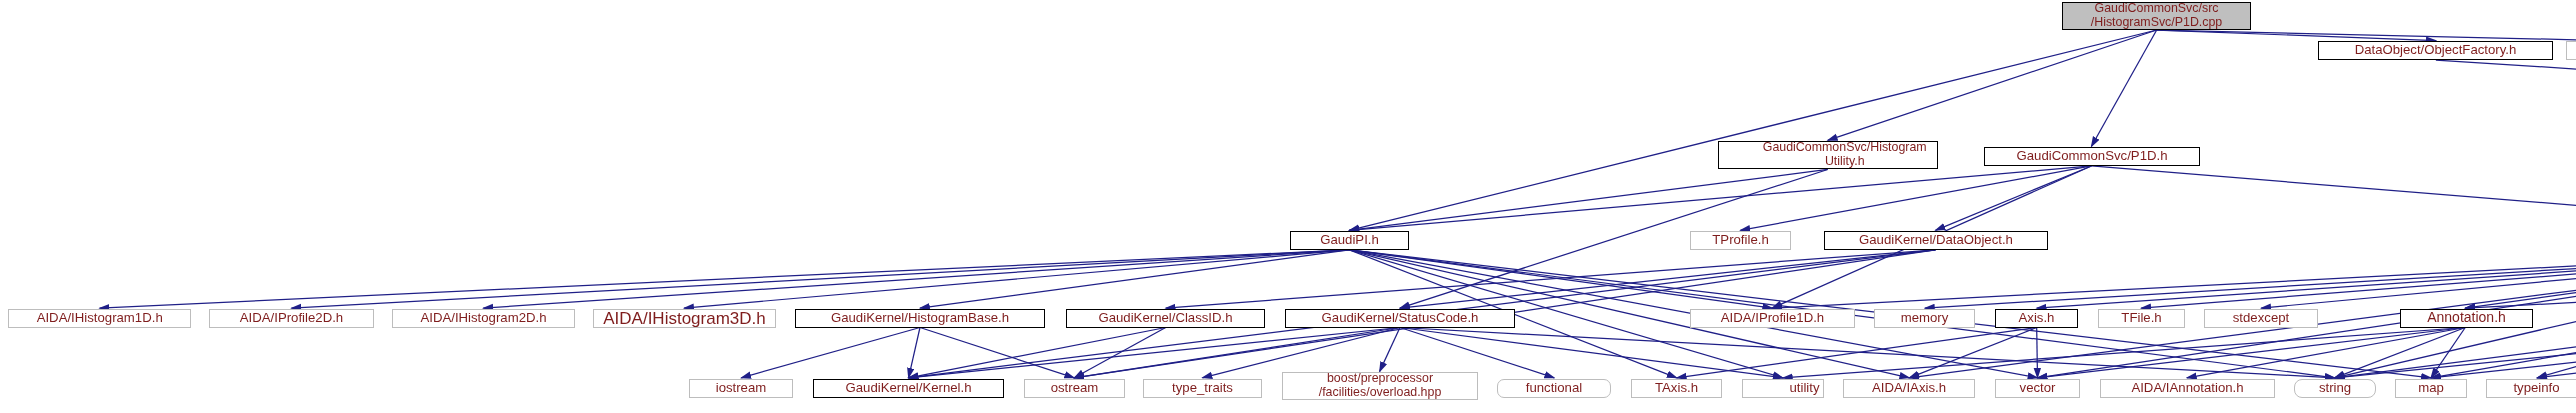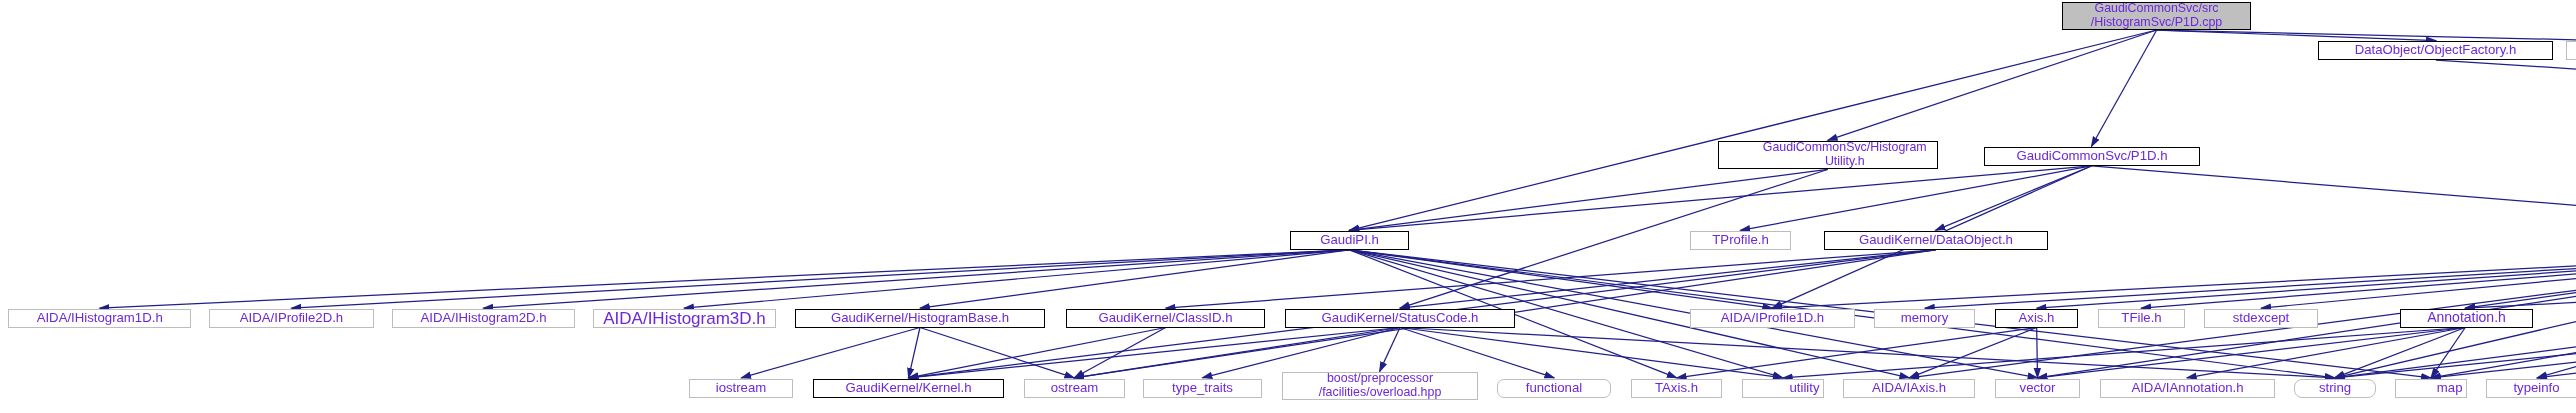--- a/index.html
+++ b/index.html
@@ -1,20 +1,20 @@
 <!DOCTYPE html>
 <html style="font-size:14px"><head>
 <meta charset="utf-8">
 <style>
   html,body{margin:0;padding:0;background:#ffffff;}
   #graph-root{position:relative;width:2576px;height:414px;background:#fff;
     font-family:"Liberation Sans","DejaVu Sans",sans-serif;overflow:hidden;}
   #edges{position:absolute;left:0;top:0;width:2576px;height:414px;}
   .node{position:absolute;box-sizing:border-box;display:flex;align-items:center;
-    justify-content:center;text-align:center;line-height:1.12;color:#6d28d9;
+    justify-content:center;text-align:center;line-height:1.12;color:#7f1d1d;
     background:#ffffff;border:0.9px solid #bdbdbd;font-size:13.2px;padding:0 3.5px;}
   .node.hdr{border:0.9px solid #000;}
   .node.root{background:#bfbfbf;border:0.9px solid #000;}
   .node.bold{border:1.8px solid #000;}
   .node span{display:block;width:100%;white-space:pre-line;}
 </style>
 </head>
 <body>
 
 <div id="graph-root">
@@ -194,21 +194,21 @@
       </div>
       <div class="node " style="left: 1995px; top: 379px; width: 85px; height: 18.5px; font-size: 13.2px;">
         <span>vector</span>
       </div>
       <div class="node " style="left: 2100px; top: 379px; width: 175px; height: 18.5px; font-size: 13.2px;">
         <span>AIDA/IAnnotation.h</span>
       </div>
       <div class="node " style="left: 2294px; top: 379px; width: 82px; height: 18.5px; font-size: 13.2px; border-radius: 8px;">
         <span>string</span>
       </div>
-      <div class="node " style="left: 2395px; top: 379px; width: 72px; height: 18.5px; font-size: 13.2px; text-align: right;">
+      <div class="node " style="left: 2395px; top: 379px; width: 72px; height: 18.5px; font-size: 13.2px;">
         <span>map</span>
       </div>
       <div class="node " style="left: 2486px; top: 379px; width: 101px; height: 18.5px; font-size: 13.2px;">
         <span>typeinfo</span>
       </div>
     </div>
 </div>
 
 
 </body></html>

